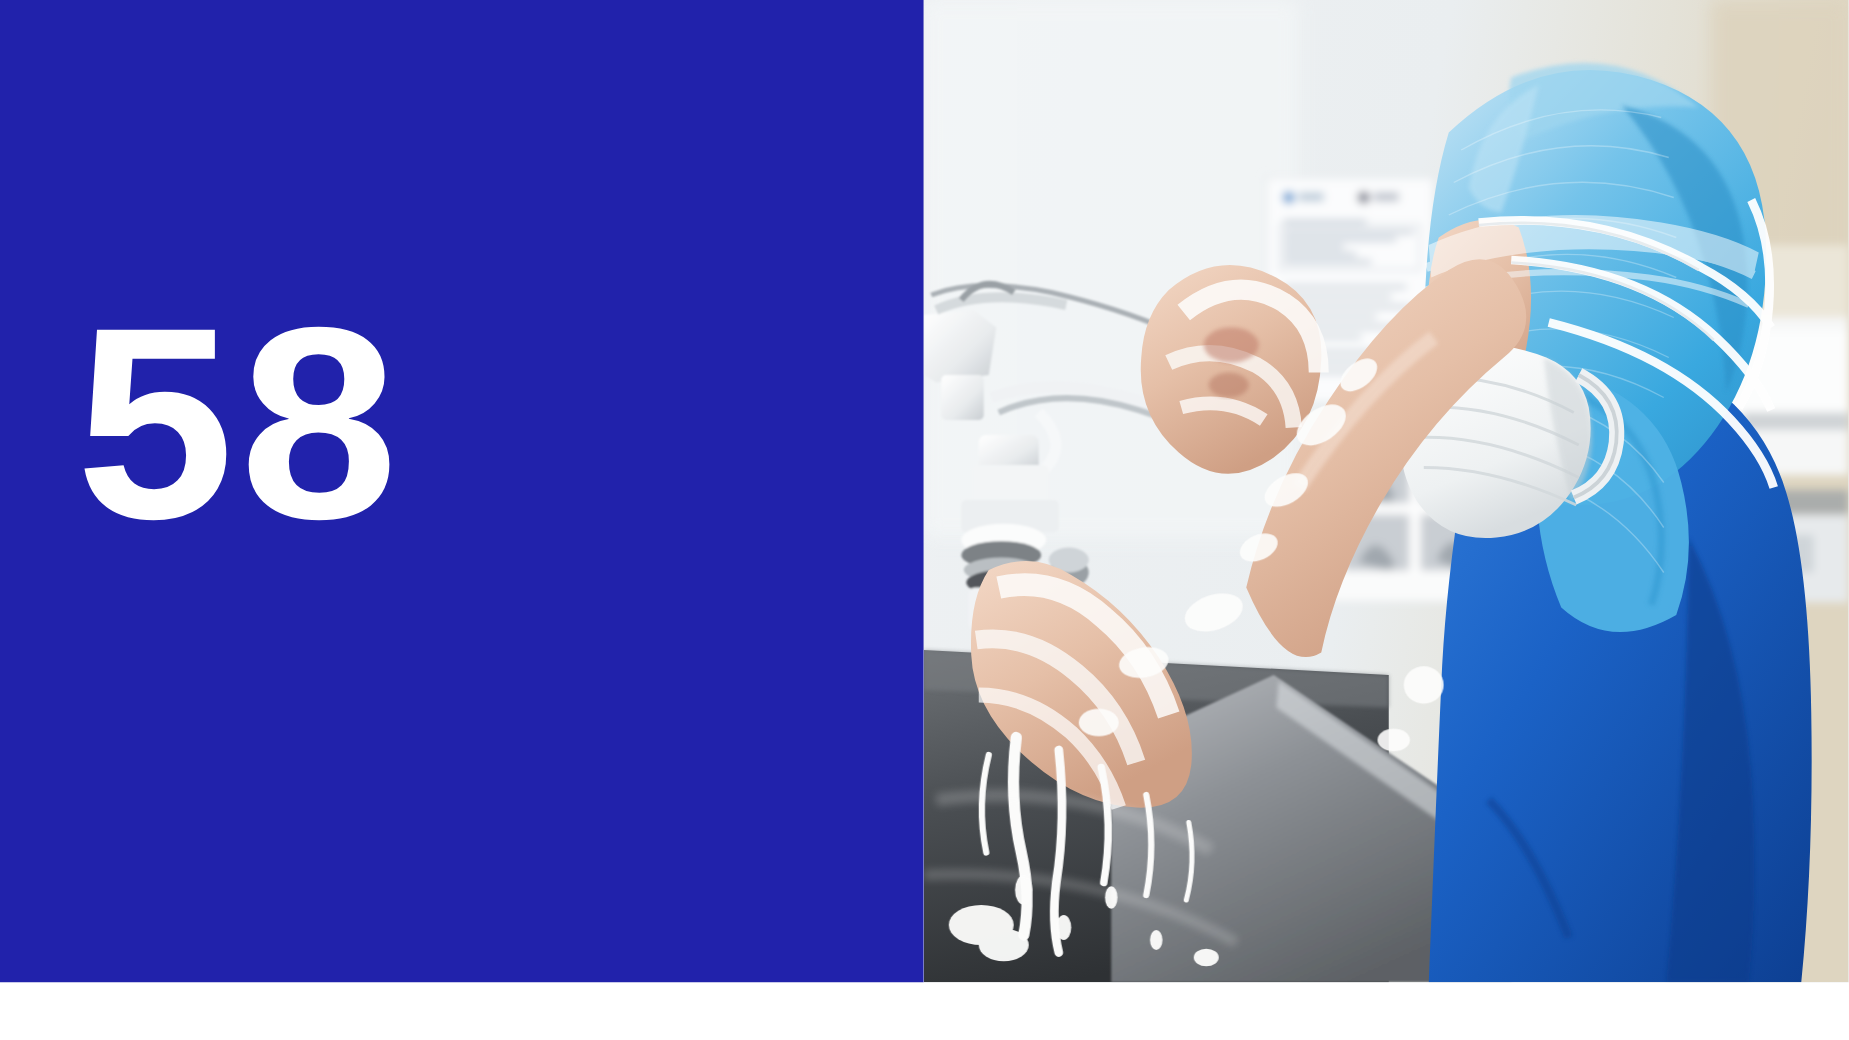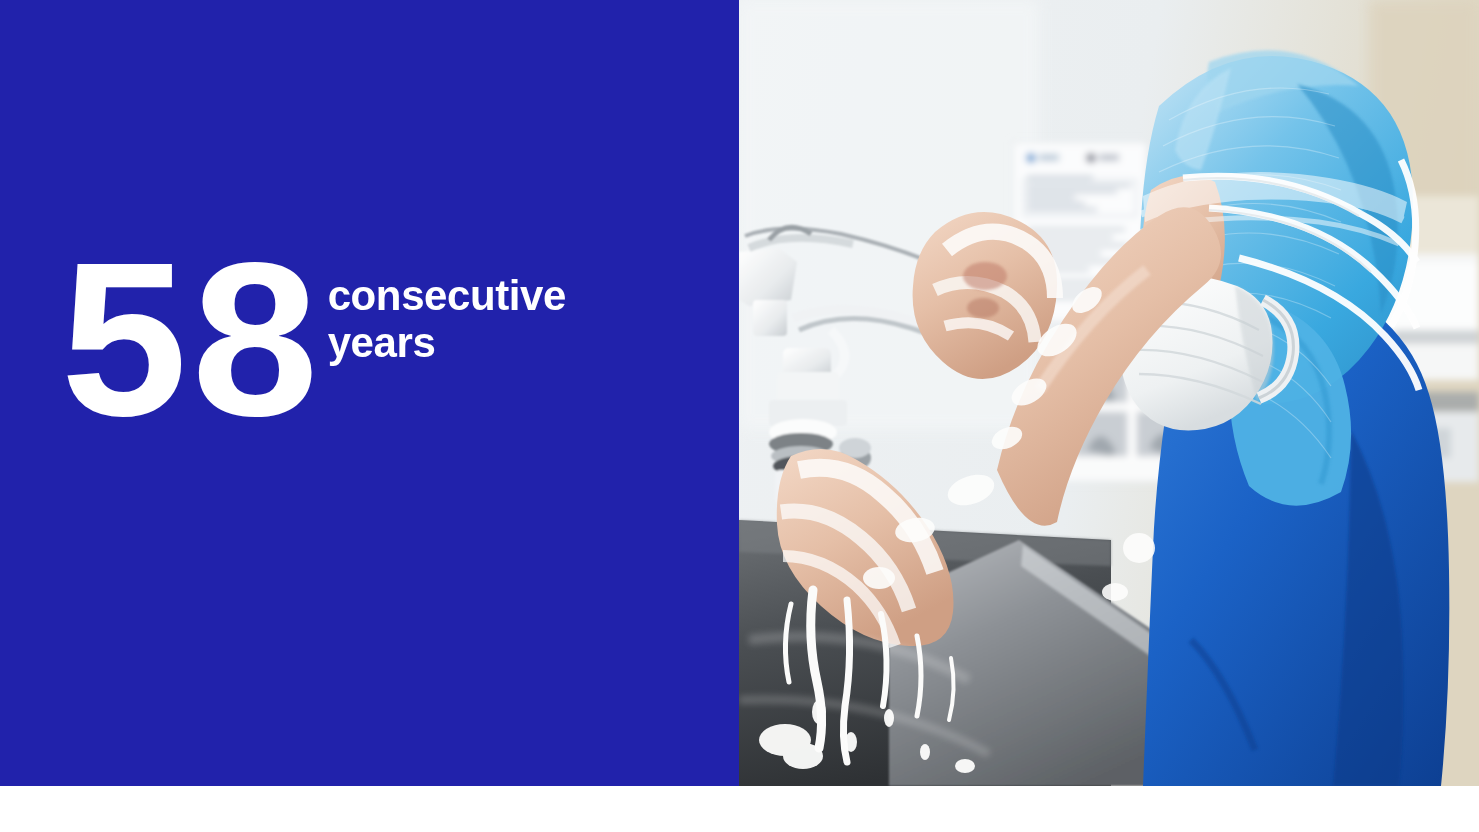--- a/index.html
+++ b/index.html
@@ -102,21 +102,20 @@
 
 <div class="slide">
 
   <div class="blue-panel">
 
     <div class="stat-block">
 
       <div class="big-number">58</div>
 
       <div class="stat-text">
-        <div class="stat-primary">consecutive years</div>
       </div>
 
     </div>
 
   </div>
 
   <div class="photo">
     <svg viewBox="0 0 740 786" preserveAspectRatio="xMidYMid slice">
       <defs>
         <linearGradient id="wallG" x1="0" y1="0" x2="1" y2="0.2">

